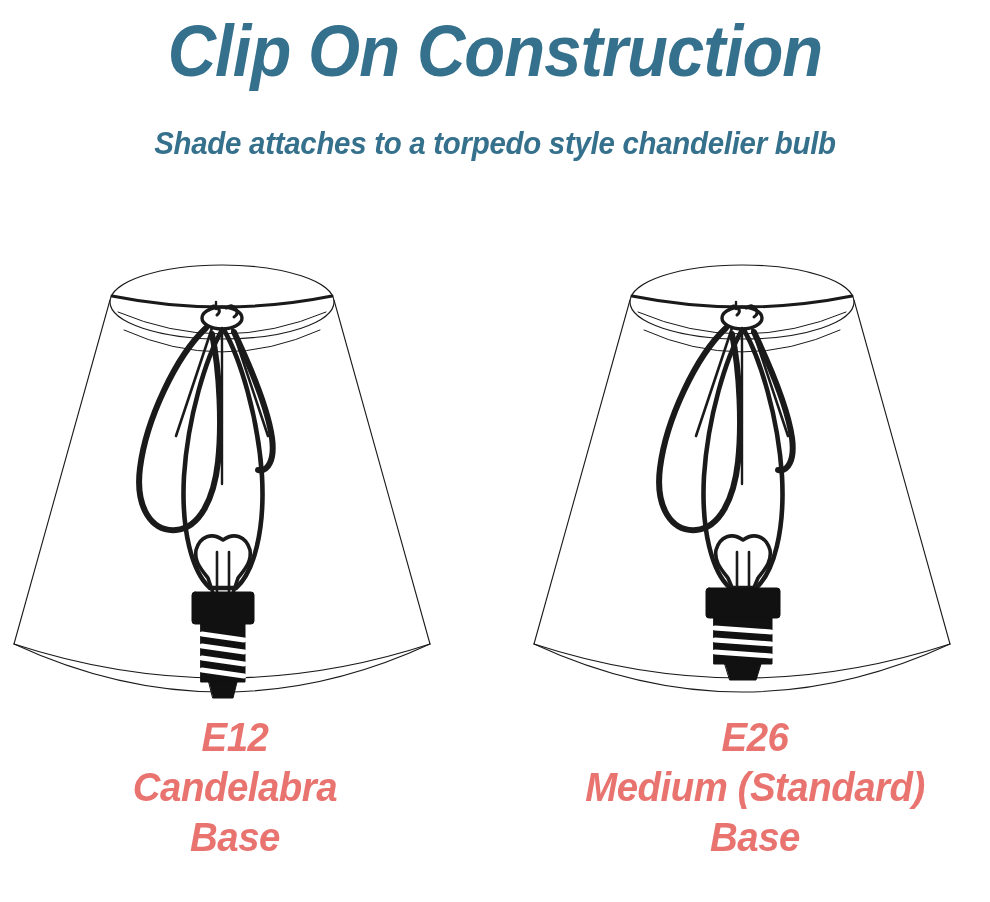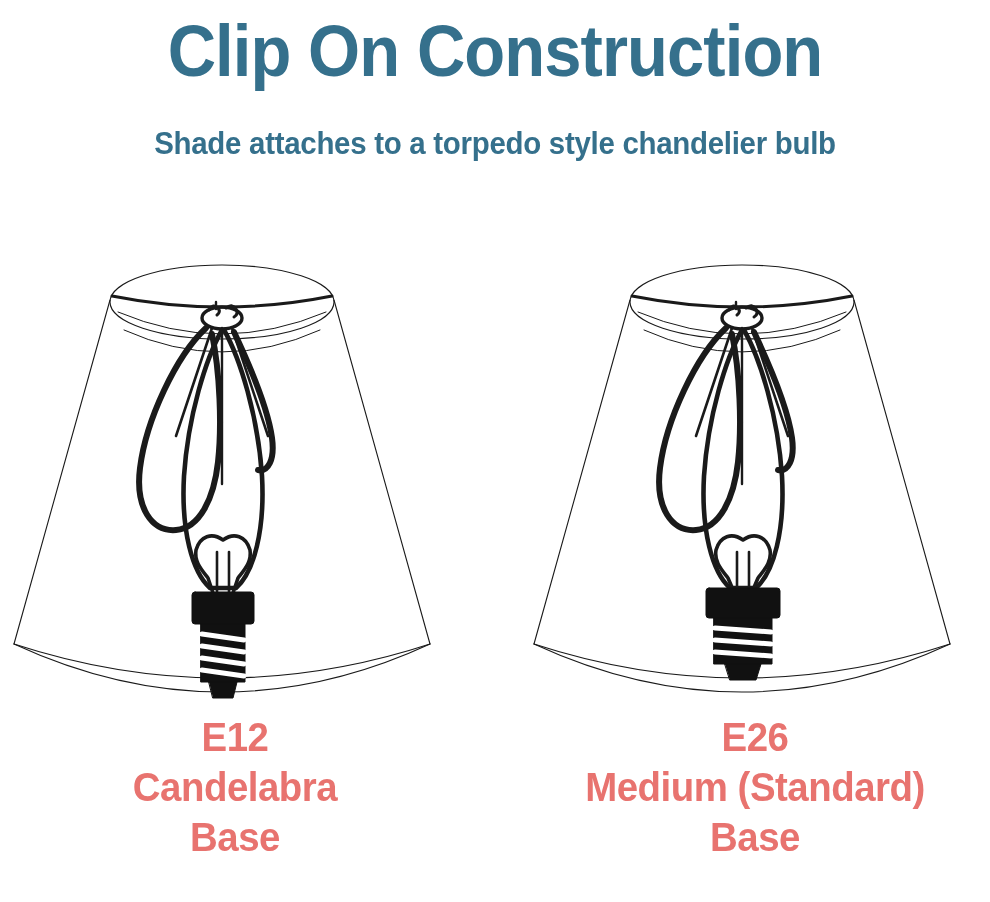--- a/index.html
+++ b/index.html
@@ -10,20 +10,21 @@
   }
   body {
     font-family: "Liberation Sans", sans-serif;
   }
   #page {
     position: relative;
     width: 990px;
     height: 902px;
     background: #ffffff;
     overflow: hidden;
+    font-style: italic;
   }
 
   
   .headline {
     position: absolute;
     left: 0;
     top: 8px;
     width: 990px;
     text-align: center;
     color: #35708C;

